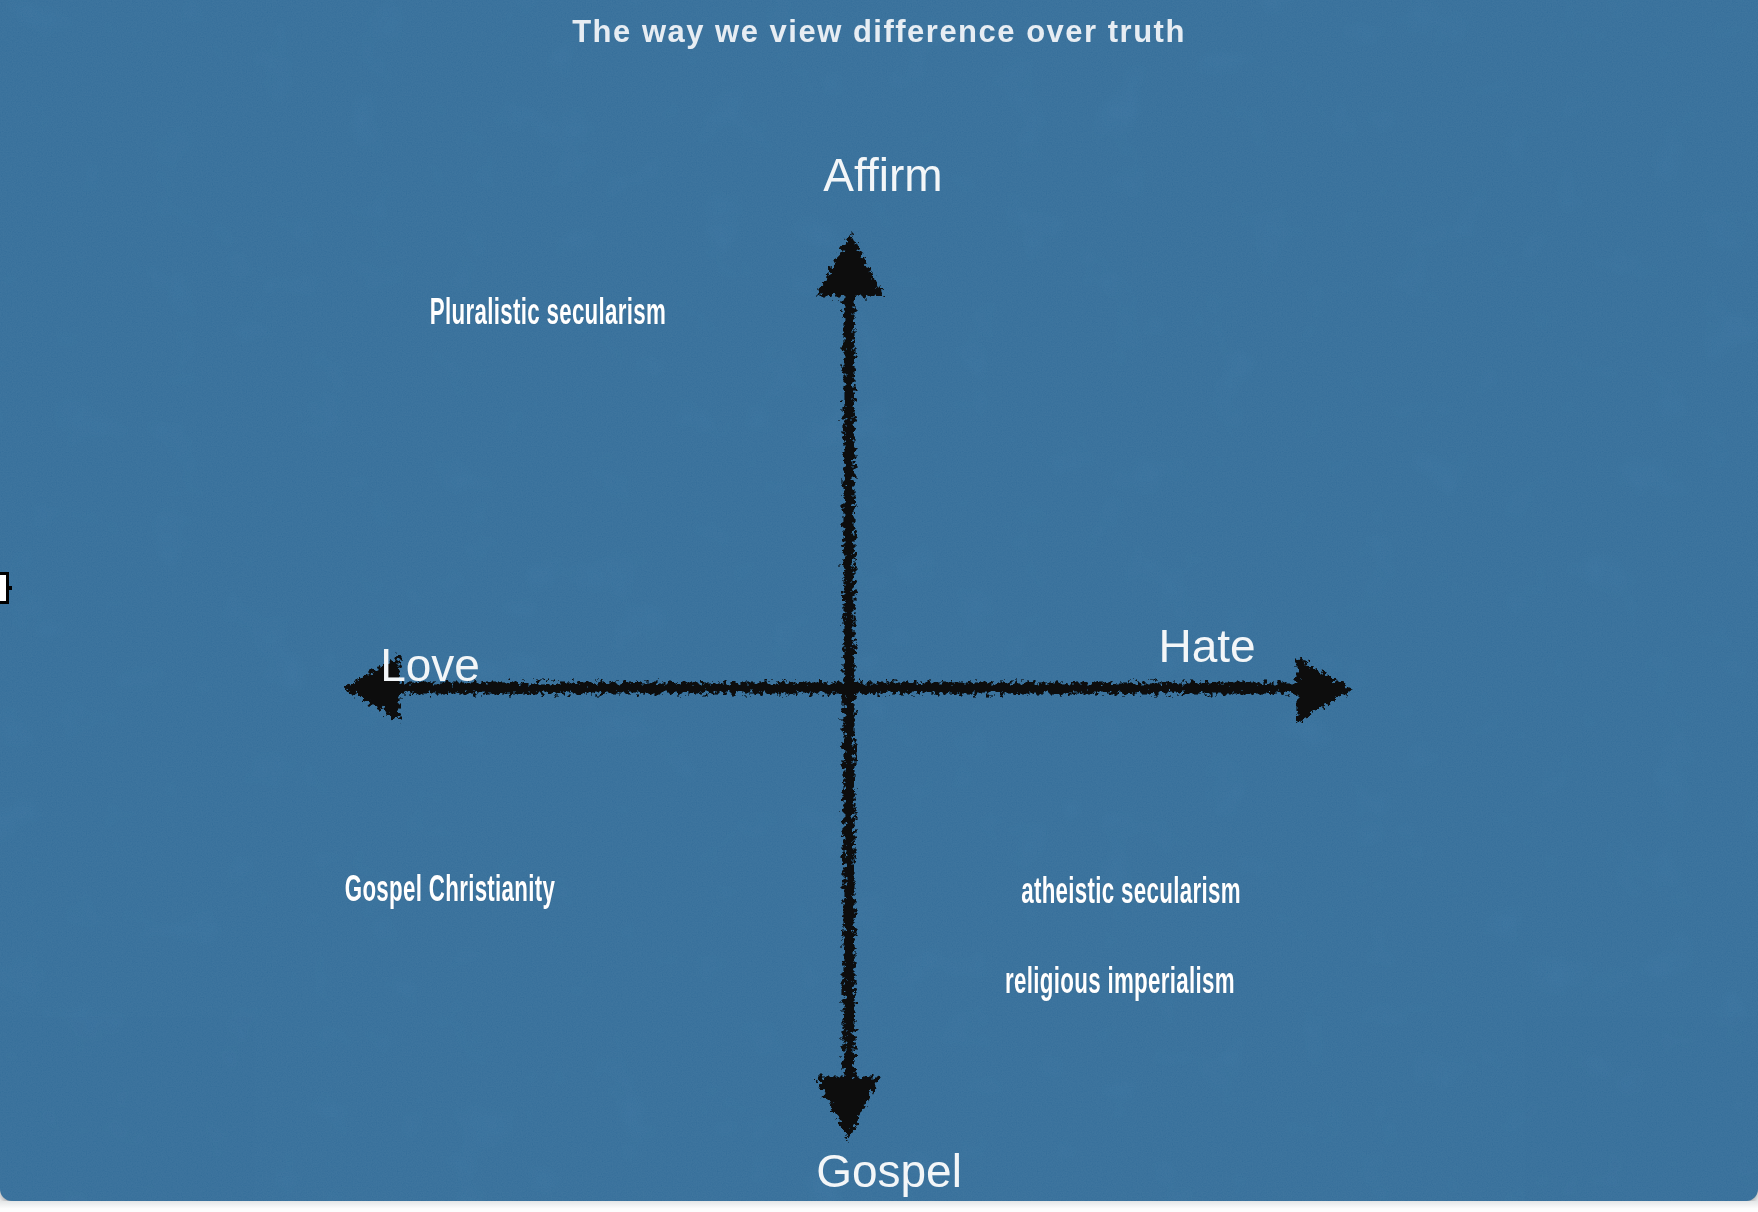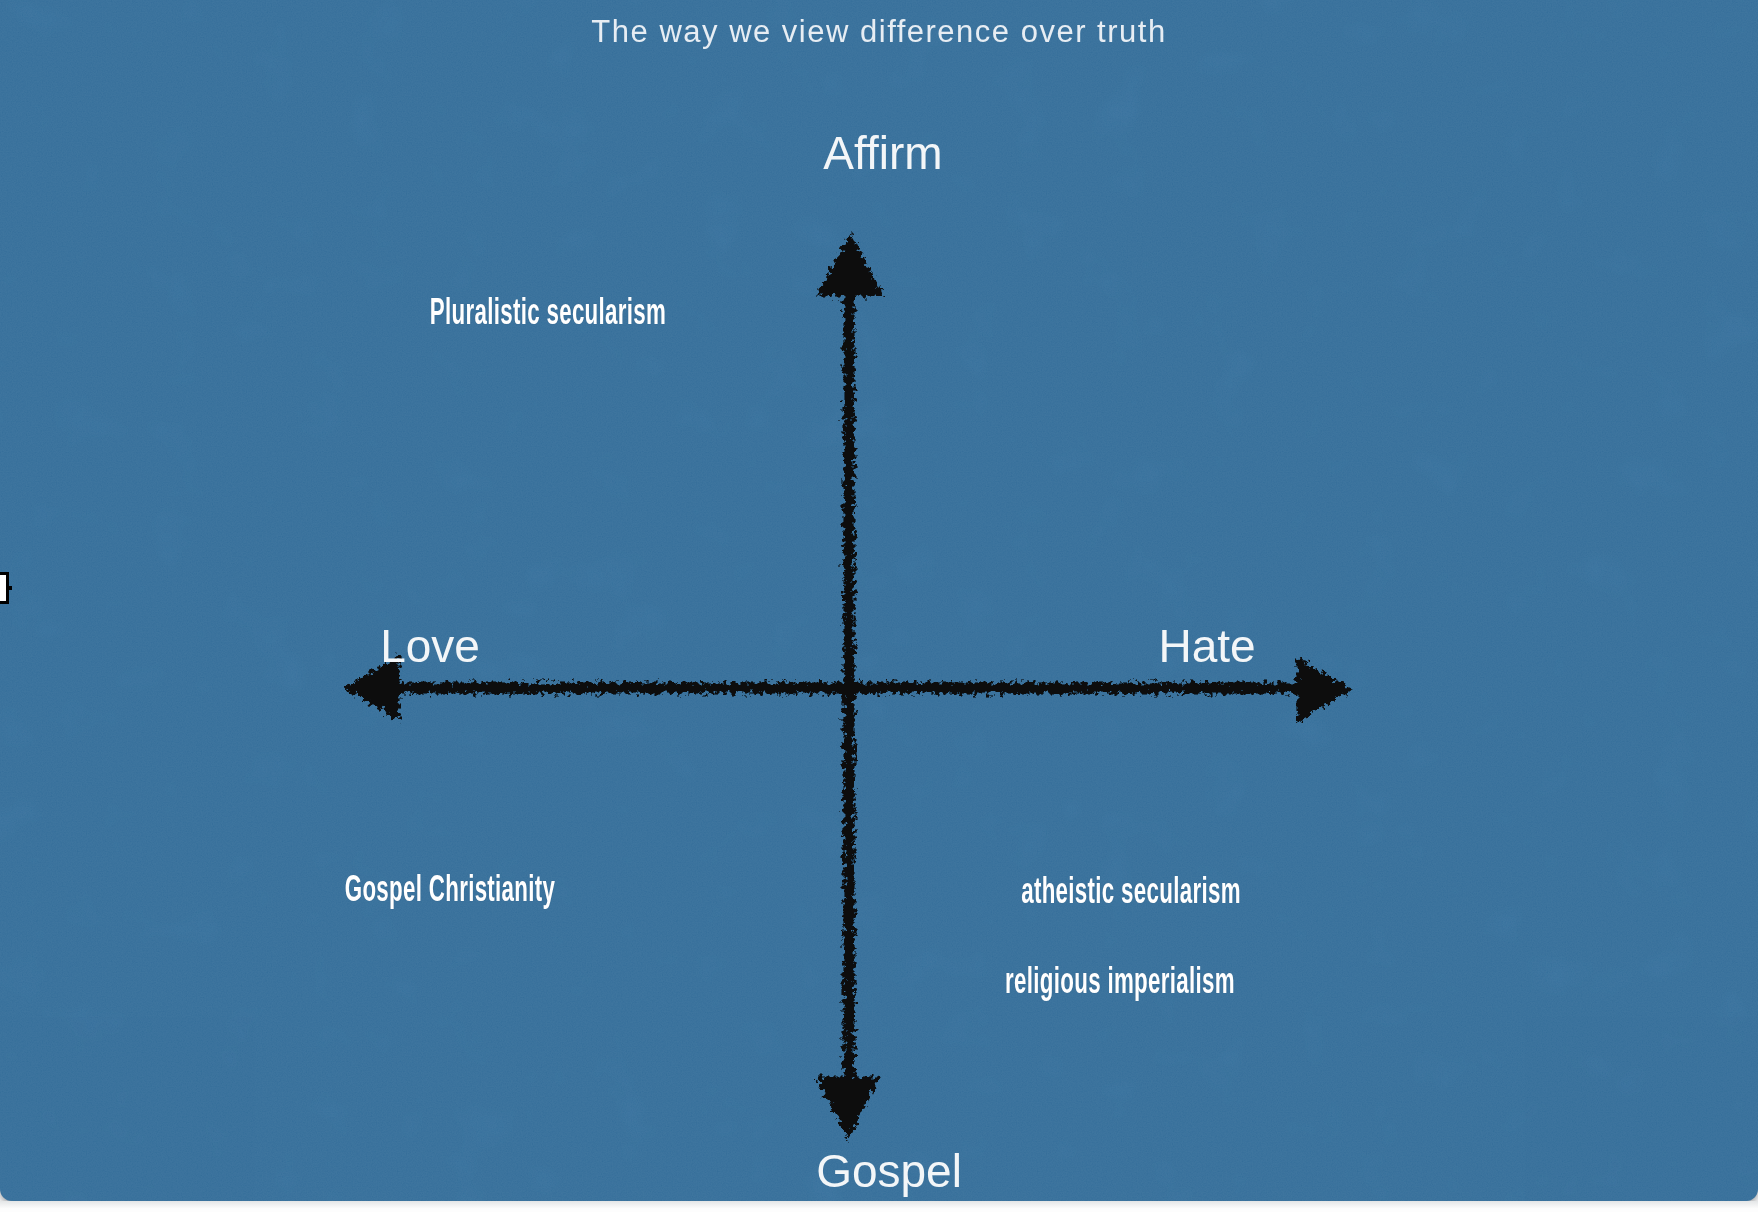--- a/index.html
+++ b/index.html
@@ -13,29 +13,29 @@
     border-radius:0 0 12px 12px;
     box-shadow:0 3px 7px rgba(40,45,50,.45);
     overflow:hidden;
   }
   .axes-svg{position:absolute;left:0;top:0;width:100%;height:100%;}
   .axes-stroke{stroke:var(--axis-line,#0d0d0d);stroke-width:11;stroke-linecap:round;fill:none;}
   .axes-fill{fill:var(--axis-line,#0d0d0d);stroke:var(--axis-line,#0d0d0d);stroke-width:3;}
   .slide-title{
     position:absolute;top:14px;left:879px;transform:translateX(-50%);
     font-size:31px;letter-spacing:1.5px;white-space:nowrap;
-    color:var(--title-text,#e7edf3);font-weight:400;
+    color:var(--title-text,#e7edf3);font-weight:700;
   }
   .axis-label{
     position:absolute;transform:translateX(-50%);white-space:nowrap;
     font-size:46px;color:var(--axis-label-text,#f3f6f8);font-weight:400;
   }
-  .axis-label.affirm{left:883px;top:126px;}
+  .axis-label.affirm{left:883px;top:148px;}
   .axis-label.reject{left:889px;top:1144px;}
-  .axis-label.love{left:430px;top:619px;}
+  .axis-label.love{left:430px;top:638px;}
   .axis-label.hate{left:1207px;top:619px;}
   .quad-label{
     position:absolute;transform:translateX(-50%) scaleX(0.62);transform-origin:center;
     white-space:nowrap;font-size:36px;font-weight:bold;letter-spacing:0.5px;
     color:var(--quadrant-label-text,#ffffff);
     text-shadow:0 0 1px rgba(20,40,60,.25);
   }
   .quad-label.q-top-left{left:548px;top:291px;}
   .quad-label.q-bottom-left{left:450px;top:868px;}
   .quad-label.q-bottom-right-1{left:1131px;top:870px;}

